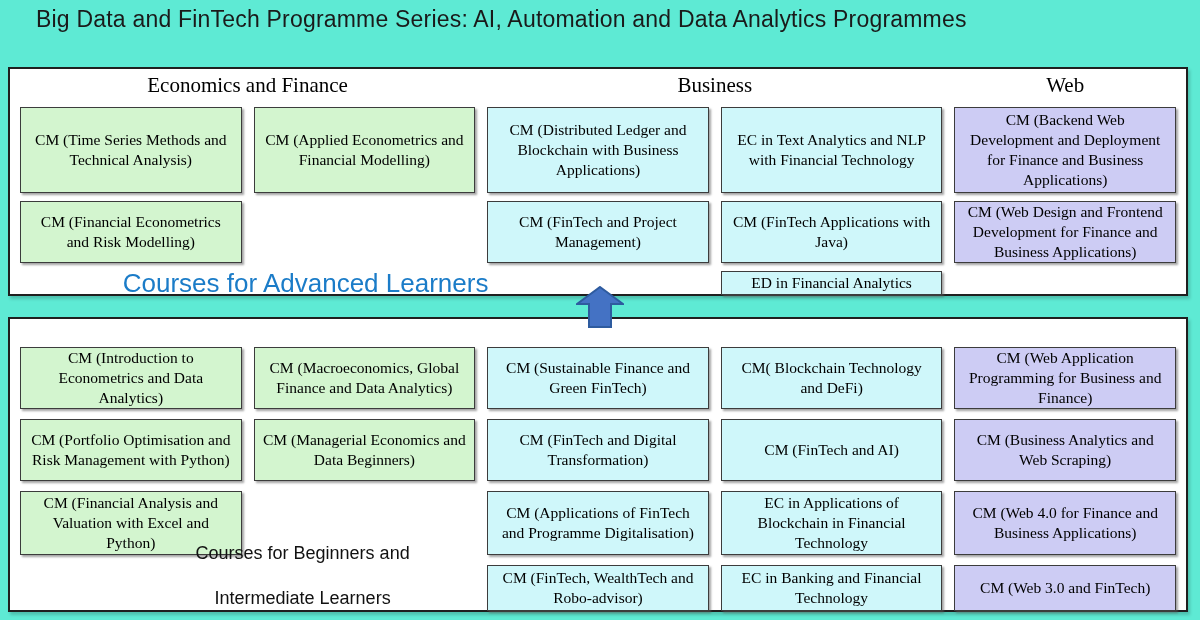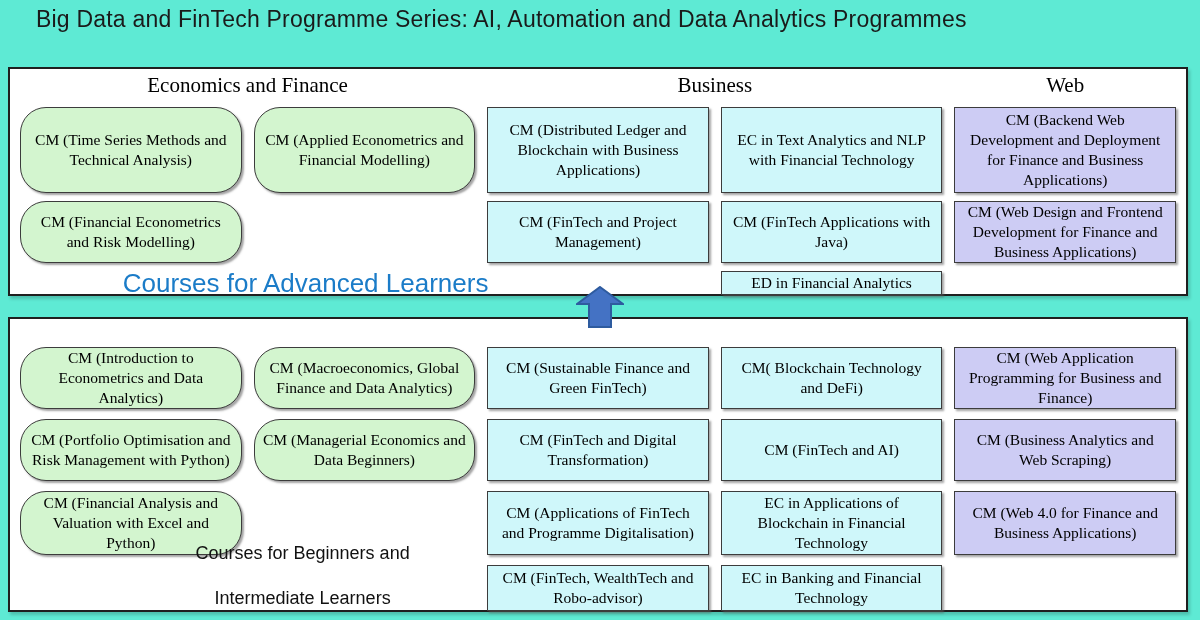--- a/index.html
+++ b/index.html
@@ -14,21 +14,21 @@
   .grid{display:grid;grid-template-columns:repeat(5,1fr);column-gap:12px;
         padding:2px 10px 0 10px;box-sizing:border-box;height:100%;}
   .grid-top{grid-template-rows:28px 86px 62px 24px;row-gap:8px;}
   .grid-bottom{grid-template-rows:62px 62px 64px 46px;row-gap:10px;padding-top:28px;}
   .col-header{font-family:"Liberation Serif",serif;font-weight:normal;font-size:21px;
         color:#000;display:flex;align-items:center;justify-content:center;}
   .cell{display:flex;align-items:center;justify-content:center;text-align:center;
         font-family:"Liberation Serif",serif;font-size:15.5px;line-height:1.28;color:#000;
         border:1px solid #3c3c3c;box-shadow:2px 2px 2px rgba(90,90,90,0.55);
         padding:2px 7px;box-sizing:border-box;}
-  .green{background:var(--green,#d3f5cf);border-radius:26px;}
+  .green{background:var(--green,#d3f5cf);}
   .cyan{background:var(--cyan,#cff7fa);}
   .purple{background:var(--purple,#cdccf4);}
   .c1{grid-column:1;} .c2{grid-column:2;} .c3{grid-column:3;} .c4{grid-column:4;} .c5{grid-column:5;}
   .r1{grid-row:1;} .r2{grid-row:2;} .r3{grid-row:3;} .r4{grid-row:4;}
   .span12{grid-column:1/3;} .span34{grid-column:3/5;}
   .adv-label{grid-column:1/3;grid-row:4;display:flex;align-items:center;justify-content:center;
         color:var(--advanced_label,#1b7cc8);font-size:26px;font-weight:400;
         transform:translateX(58px);white-space:nowrap;}
   .beg-label{grid-column:1/3;grid-row:3/5;display:flex;align-items:flex-end;justify-content:center;
         color:#111;font-size:18px;text-align:center;line-height:1.25;
@@ -86,20 +86,21 @@
       <div class="cell cyan c3 r4">CM (FinTech, WealthTech and Robo-advisor)</div>
 
       <div class="cell cyan c4 r1">CM( Blockchain Technology and DeFi)</div>
       <div class="cell cyan c4 r2">CM (FinTech and AI)</div>
       <div class="cell cyan c4 r3">EC in Applications of Blockchain in Financial Technology</div>
       <div class="cell cyan c4 r4">EC in Banking and Financial Technology</div>
 
       <div class="cell purple c5 r1">CM (Web Application Programming for Business and Finance)</div>
       <div class="cell purple c5 r2">CM (Business Analytics and Web Scraping)</div>
       <div class="cell purple c5 r3">CM (Web 4.0 for Finance and Business Applications)</div>
+      <div class="cell purple c5 r4">CM (Web 3.0 and FinTech)</div>
 
       <div class="beg-label">
         <span>
           <span>Courses for Beginners and</span><br>
           <span>Intermediate Learners</span>
         </span>
       </div>
     </div>
   </div>
 

